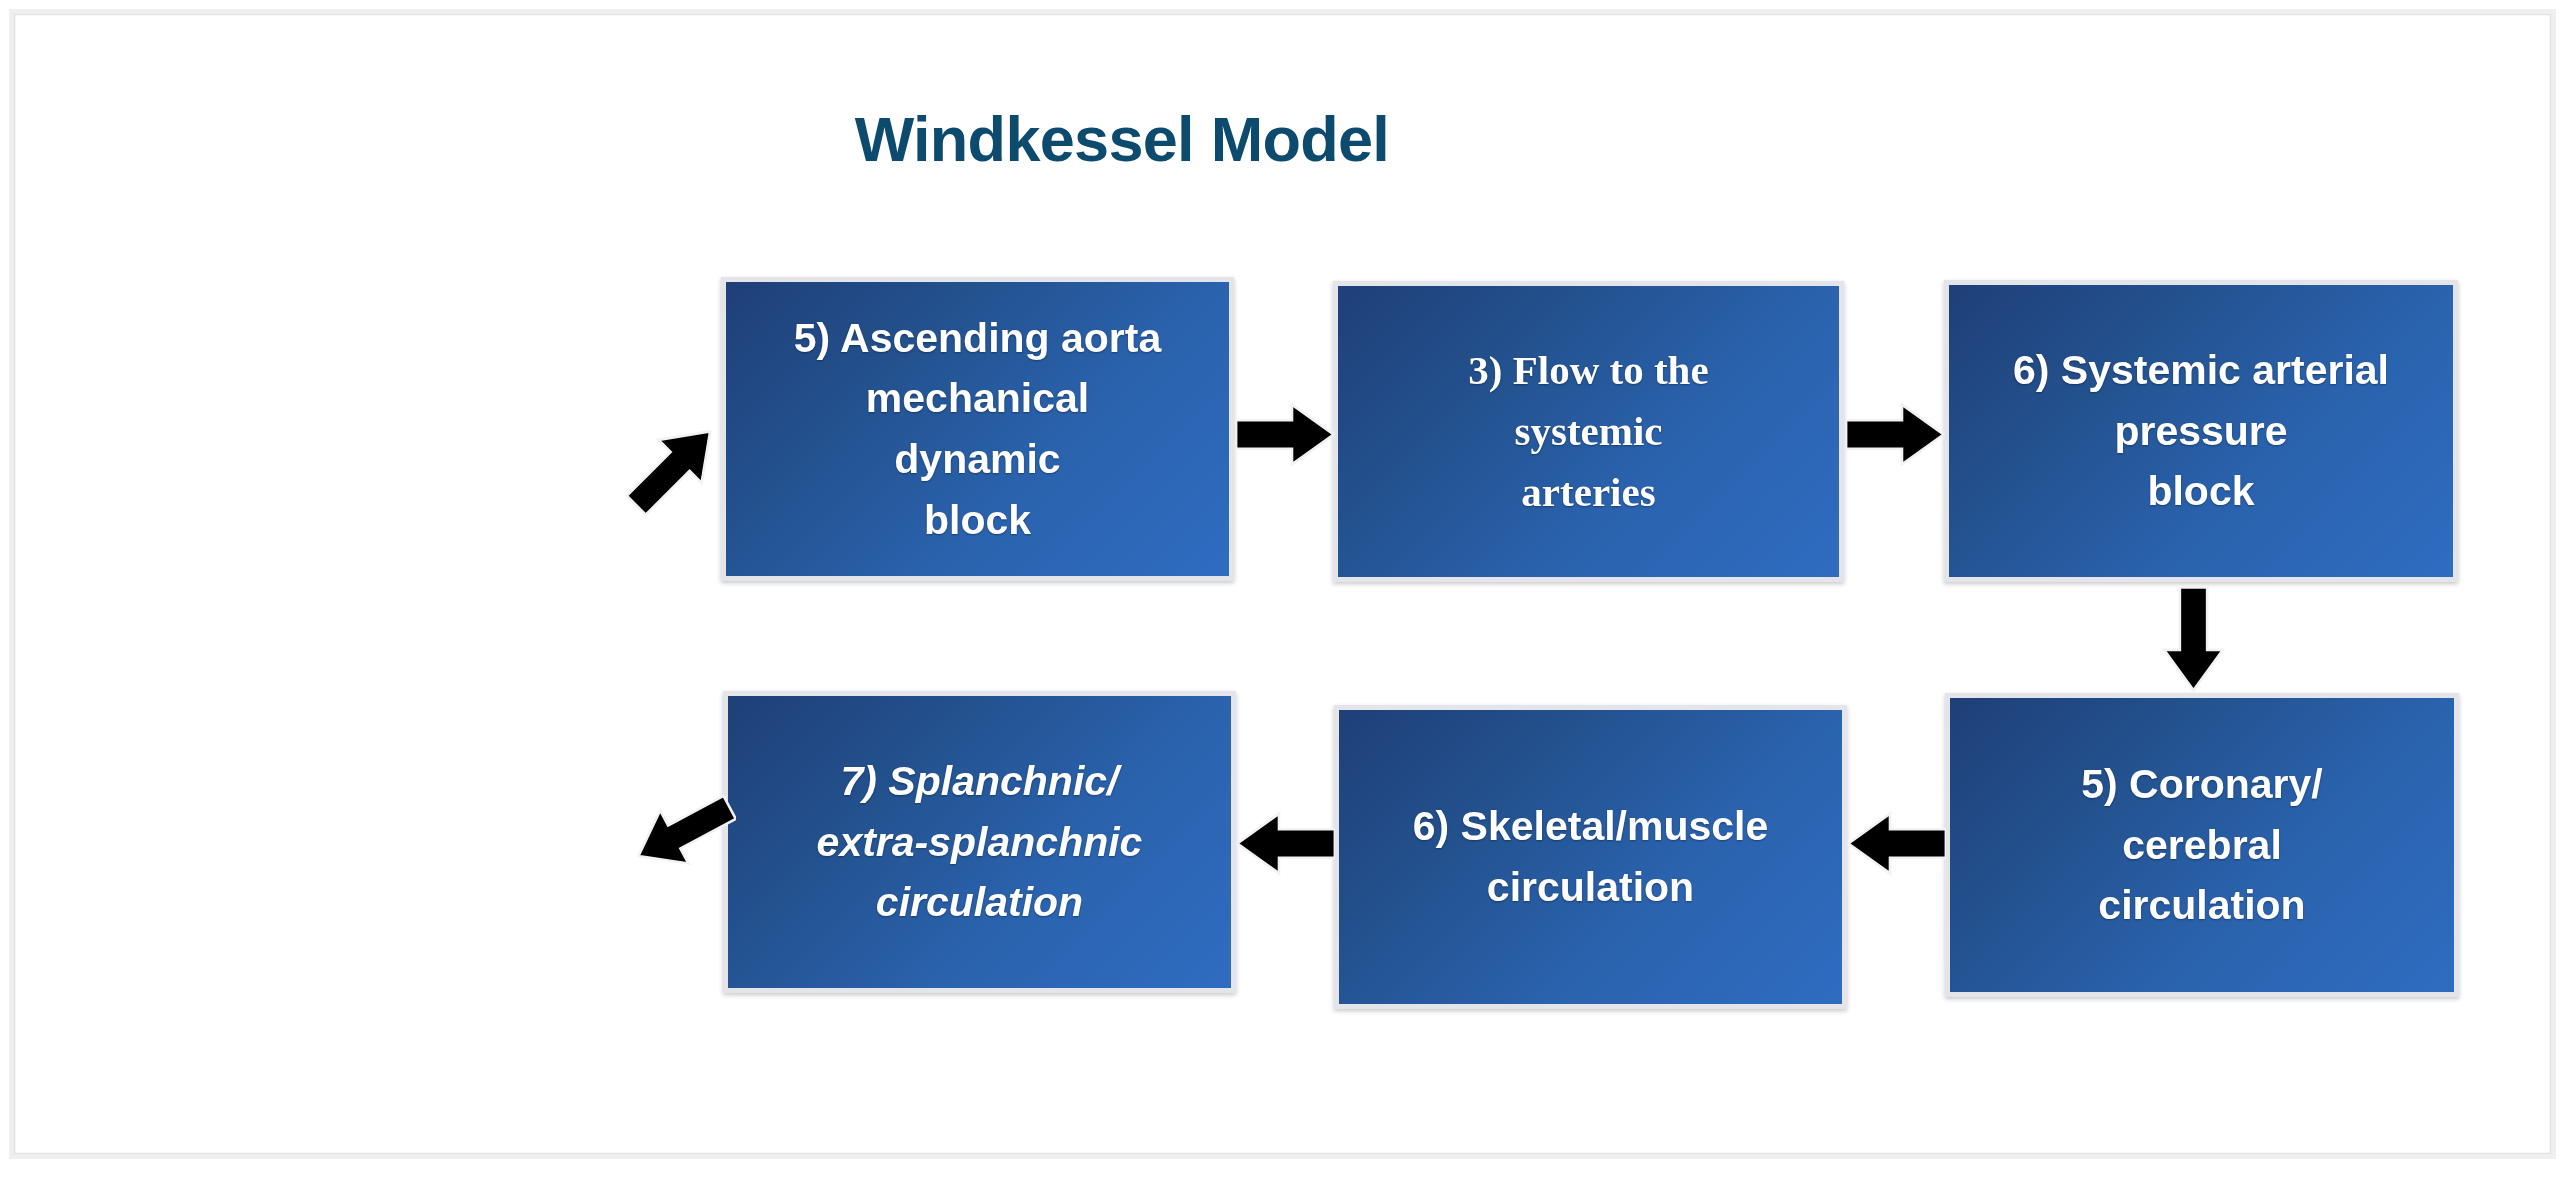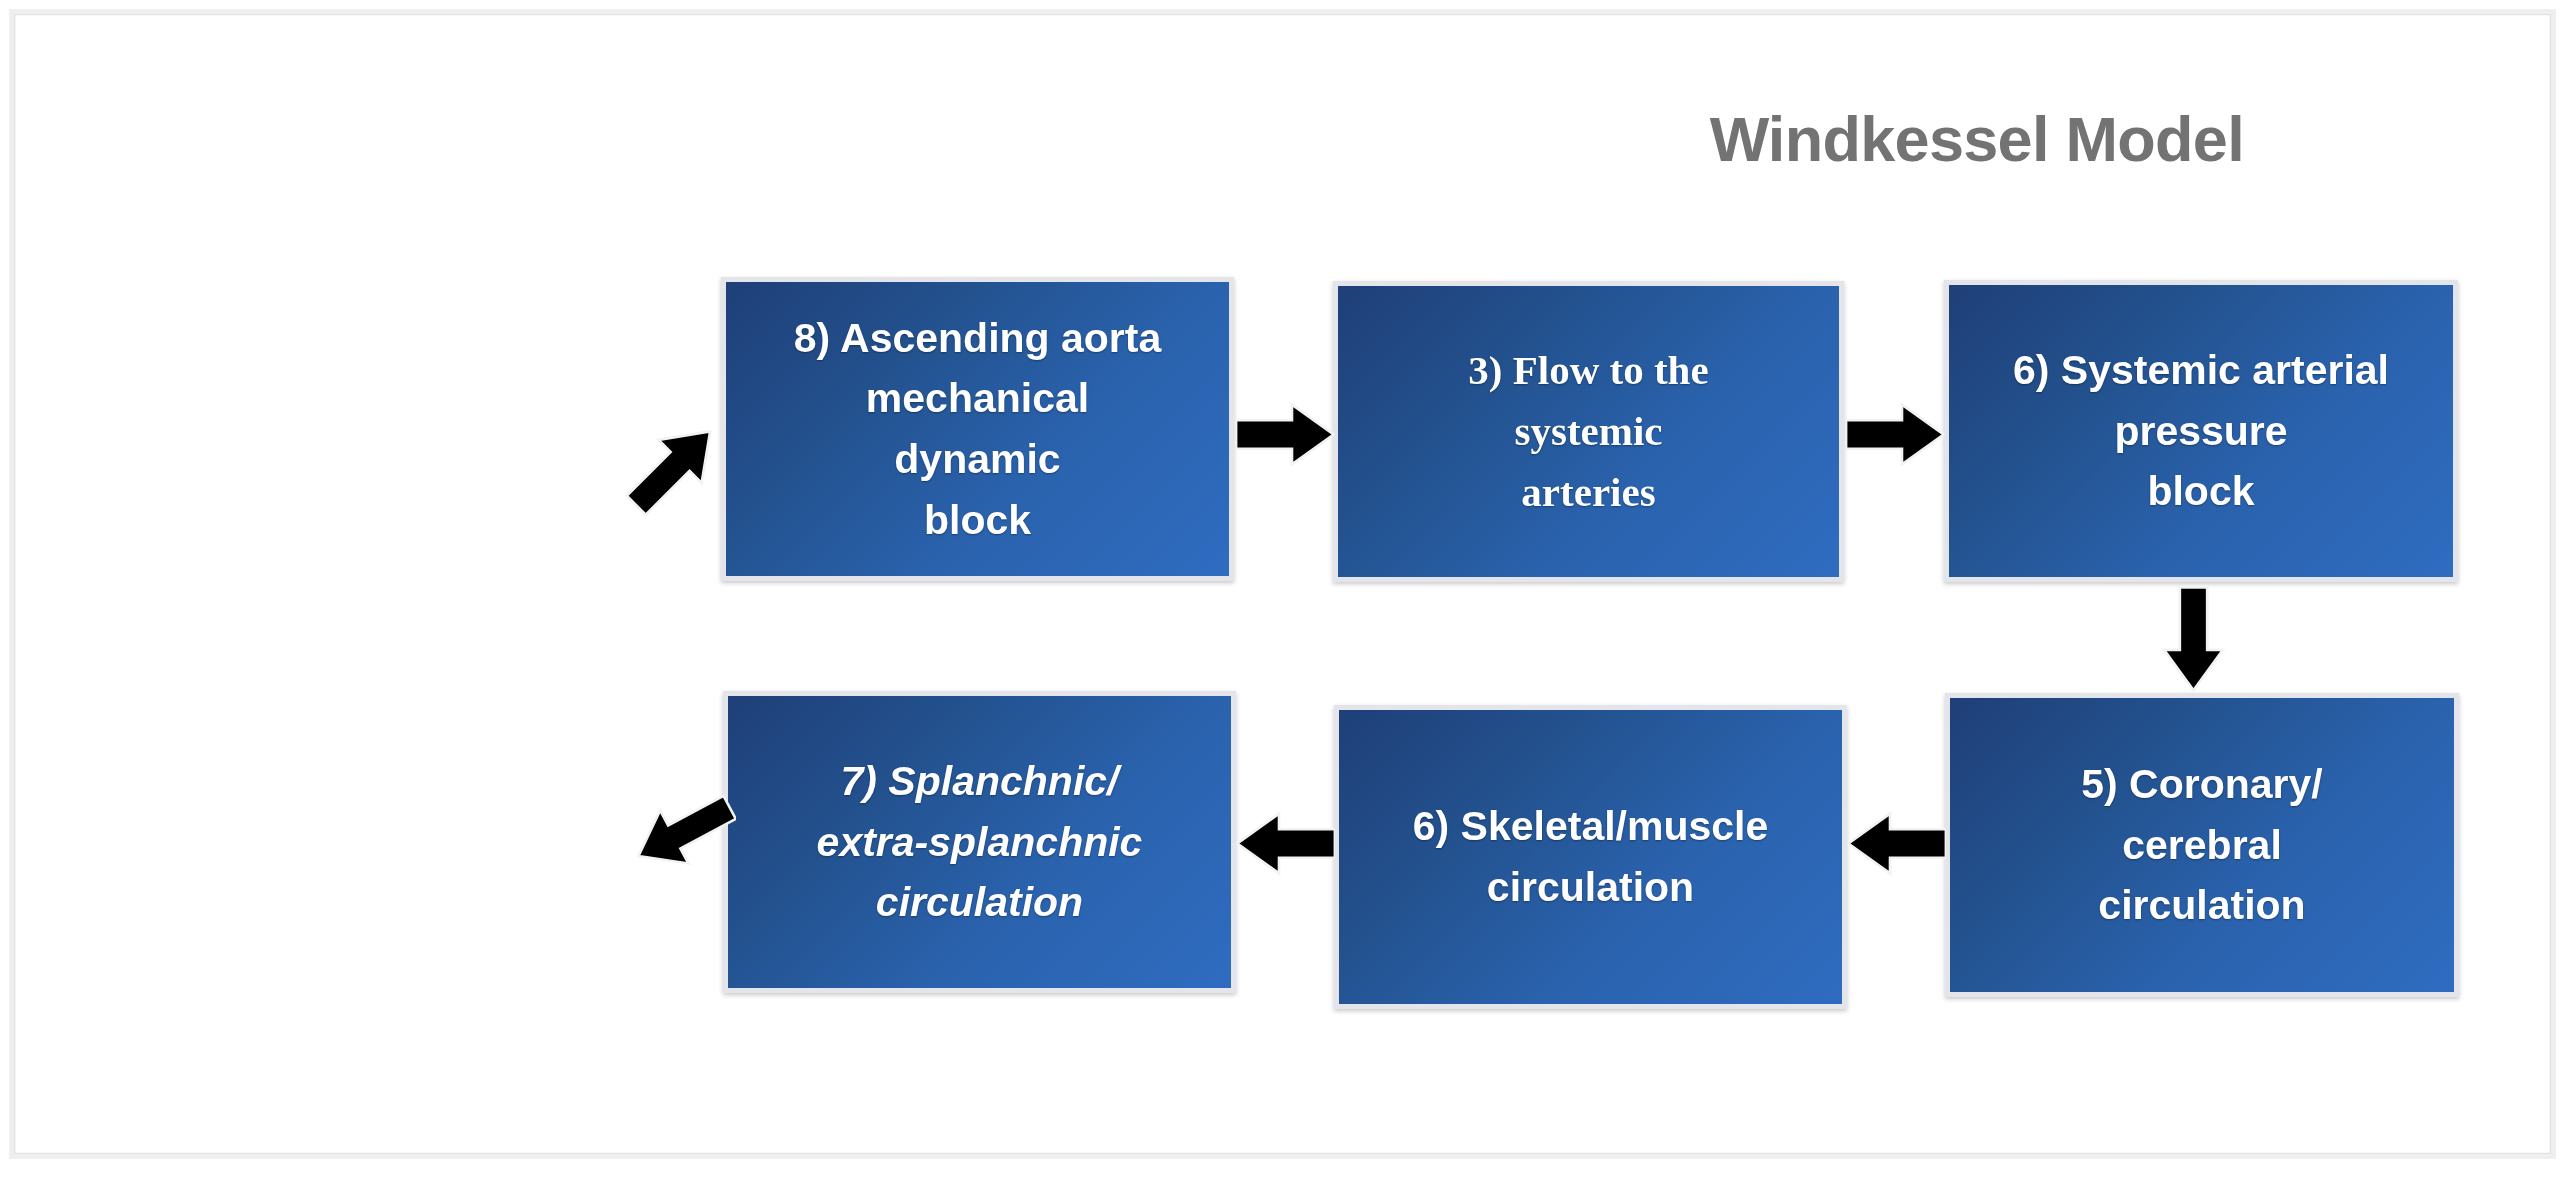--- a/index.html
+++ b/index.html
@@ -25,24 +25,24 @@
     border: 5.2px solid #efefef;
     box-sizing: border-box;
     box-shadow: 0 0 0 1.3px #e2e2e2 inset;
     pointer-events: none;
   }
   #diagram-title {
     position: absolute;
     left: 0;
     top: 108px;
     width: 2244px;
-    text-align: right;
+    text-align: center;
     font-size: 63px;
     font-weight: bold;
-    color: #737373;
+    color: #0c4a6e;
     letter-spacing: -0.7px;
     line-height: 1;
   }
 
   
   .node {
     position: absolute;
     box-sizing: border-box;
     background:
       linear-gradient(135deg, #1f3f78 0%, #23528f 32%, #2a62ad 62%, #2f6cc0 100%);
@@ -73,21 +73,21 @@
 <body>
 
 <div id="canvas">
 
   <div id="page-frame"></div>
 
   <div id="diagram-title">Windkessel Model</div>
 
 
   <div class="node" style="left:721px; top:277px; width:513px; height:304px;">
-    <div class="node-label">8) Ascending aorta
+    <div class="node-label">5) Ascending aorta
 mechanical
 dynamic
 block</div>
   </div>
 
   <div class="node" style="left:1333px; top:281px; width:511px; height:301px;font-family:Liberation Serif, serif;">
     <div class="node-label">3) Flow to the
 systemic
 arteries</div>
   </div>

